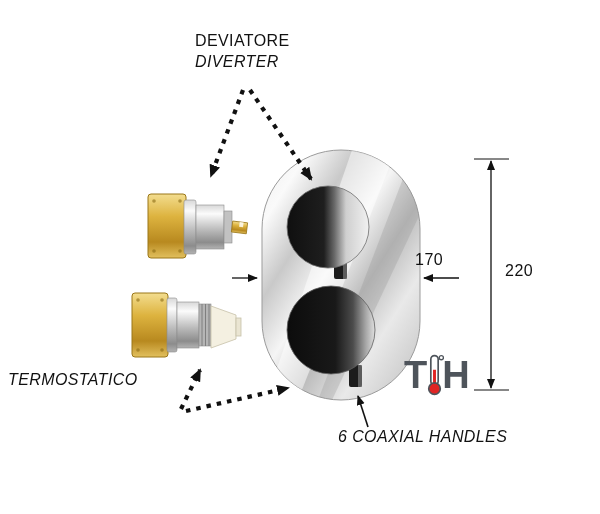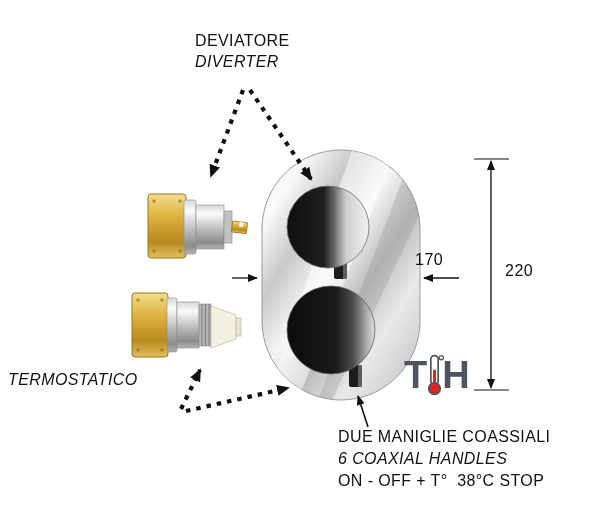--- a/index.html
+++ b/index.html
@@ -165,23 +165,21 @@
   <div class="label diverter-label">
     <div class="it">DEVIATORE</div>
     <div class="en">DIVERTER</div>
   </div>
 
   <div class="label thermo-label">
     <div class="en">TERMOSTATICO</div>
   </div>
 
   <div class="label handles-label">
-    <div class="it">DUE MANIGLIE COASSIALI</div>
     <div class="en">6 COAXIAL HANDLES</div>
-    <div class="spec">ON - OFF + T°  38°C STOP</div>
   </div>
 
   <div class="dim dim-110">170</div>
   <div class="dim dim-220">220</div>
 
   <div class="th-logo">
     <span>T</span>
     <svg class="thermo-icon" viewBox="0 0 18 40" width="19" height="42">
       <rect x="5.5" y="1.5" width="7" height="28" rx="3.5" fill="#ffffff" stroke="#4e545b" stroke-width="1.6"></rect>
       <rect x="7.6" y="15" width="2.8" height="15" fill="#e02424"></rect>

